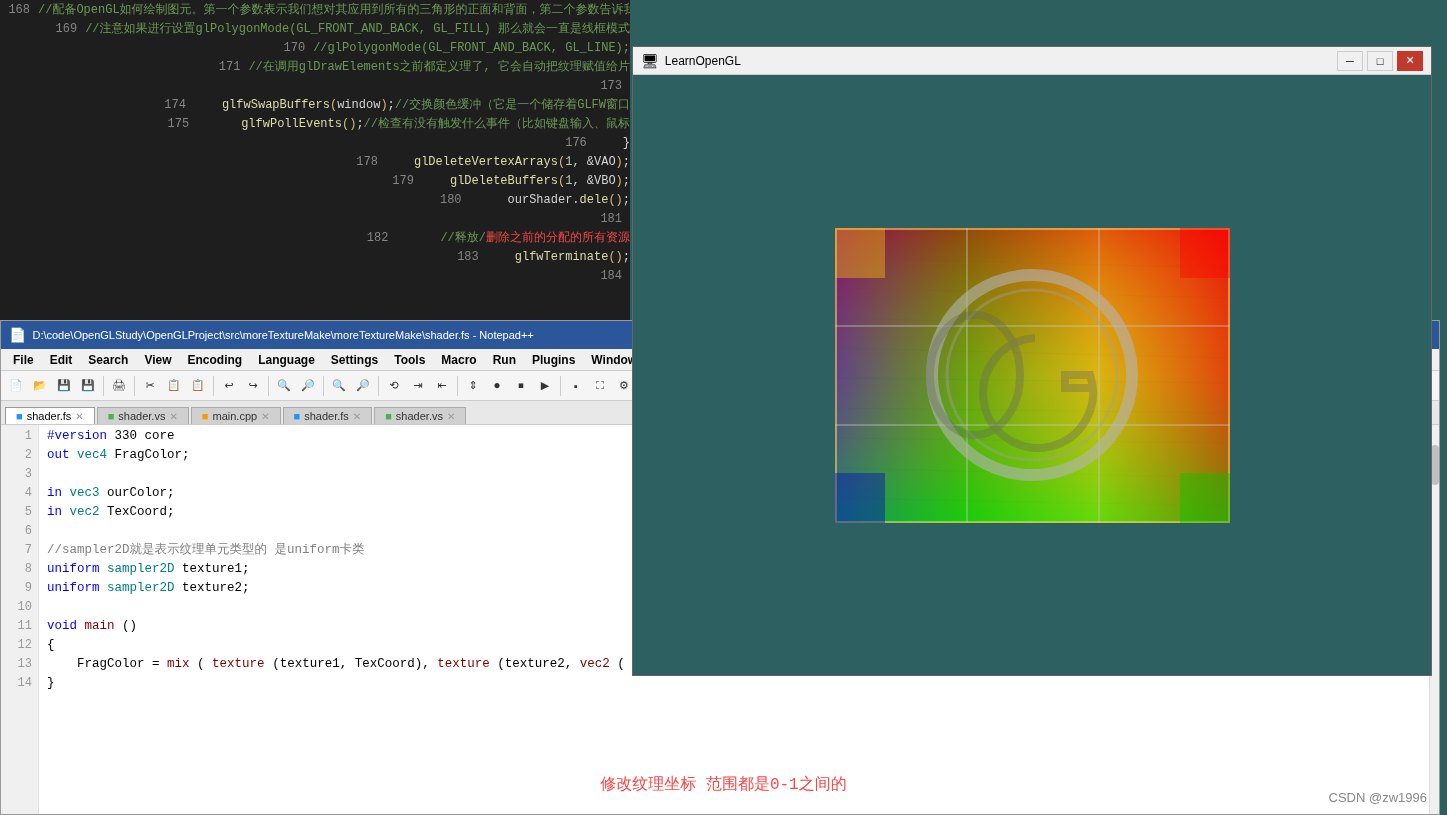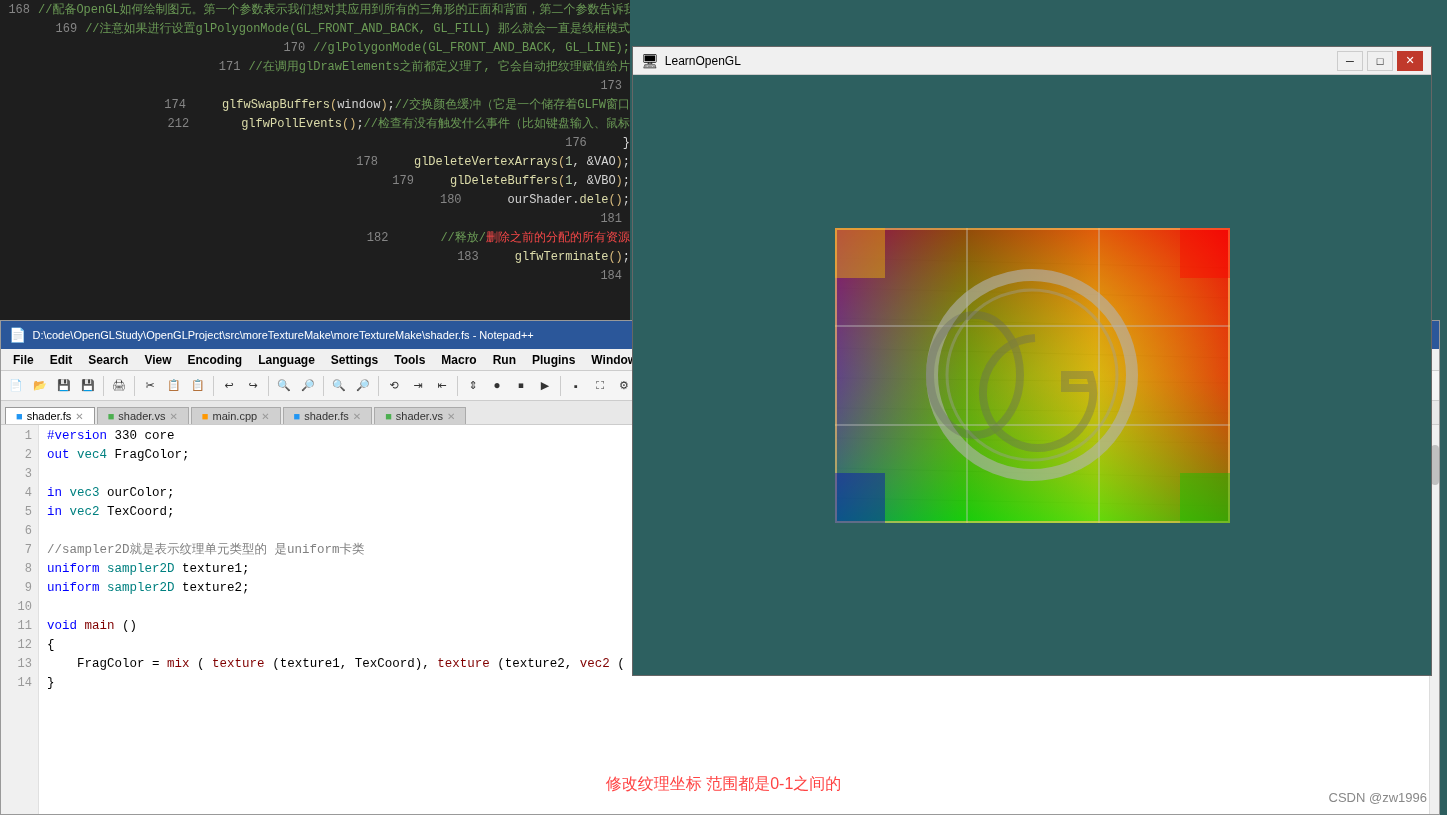--- a/index.html
+++ b/index.html
@@ -288,21 +288,21 @@
       font-family: 'Segoe UI', sans-serif;
     }
 
     .note-text-bottom {
       position: absolute;
       bottom: 20px;
       left: 50%;
       transform: translateX(-50%);
       color: #ff4444;
       font-size: 16px;
-      font-family: Liberation Sans, sans-serif;
+      font-family: Liberation Mono, monospace;
       white-space: nowrap;
     }
 
     
     .gl-texture-svg {
       width: 395px;
       height: 295px;
     }
 
     
@@ -343,21 +343,21 @@
     </div>
     <div class="code-line">
       <span class="line-num">173</span>
       <span class="line-content"></span>
     </div>
     <div class="code-line">
       <span class="line-num">174</span>
       <span class="line-content"><span class="c-func" style="padding-left:28px">glfwSwapBuffers</span><span class="c-yellow">(</span>window<span class="c-yellow">)</span>;<span class="c-comment">//交换颜色缓冲（它是一个储存着GLFW窗口</span></span>
     </div>
     <div class="code-line">
-      <span class="line-num">212</span>
+      <span class="line-num">175</span>
       <span class="line-content"><span style="margin-left:44px"><span class="c-func">glfwPollEvents</span><span class="c-yellow">()</span>;<span class="c-comment">//检查有没有触发什么事件（比如键盘输入、鼠标</span></span></span>
     </div>
     <div class="code-line">
       <span class="line-num">176</span>
       <span class="line-content"><span style="margin-left:28px">}</span></span>
     </div>
     <div class="code-line">
       <span class="line-num">178</span>
       <span class="line-content"><span style="margin-left:28px"><span class="c-func">glDeleteVertexArrays</span><span class="c-yellow">(</span><span class="c-num">1</span>, &amp;VAO<span class="c-yellow">)</span>;</span></span>
     </div>

